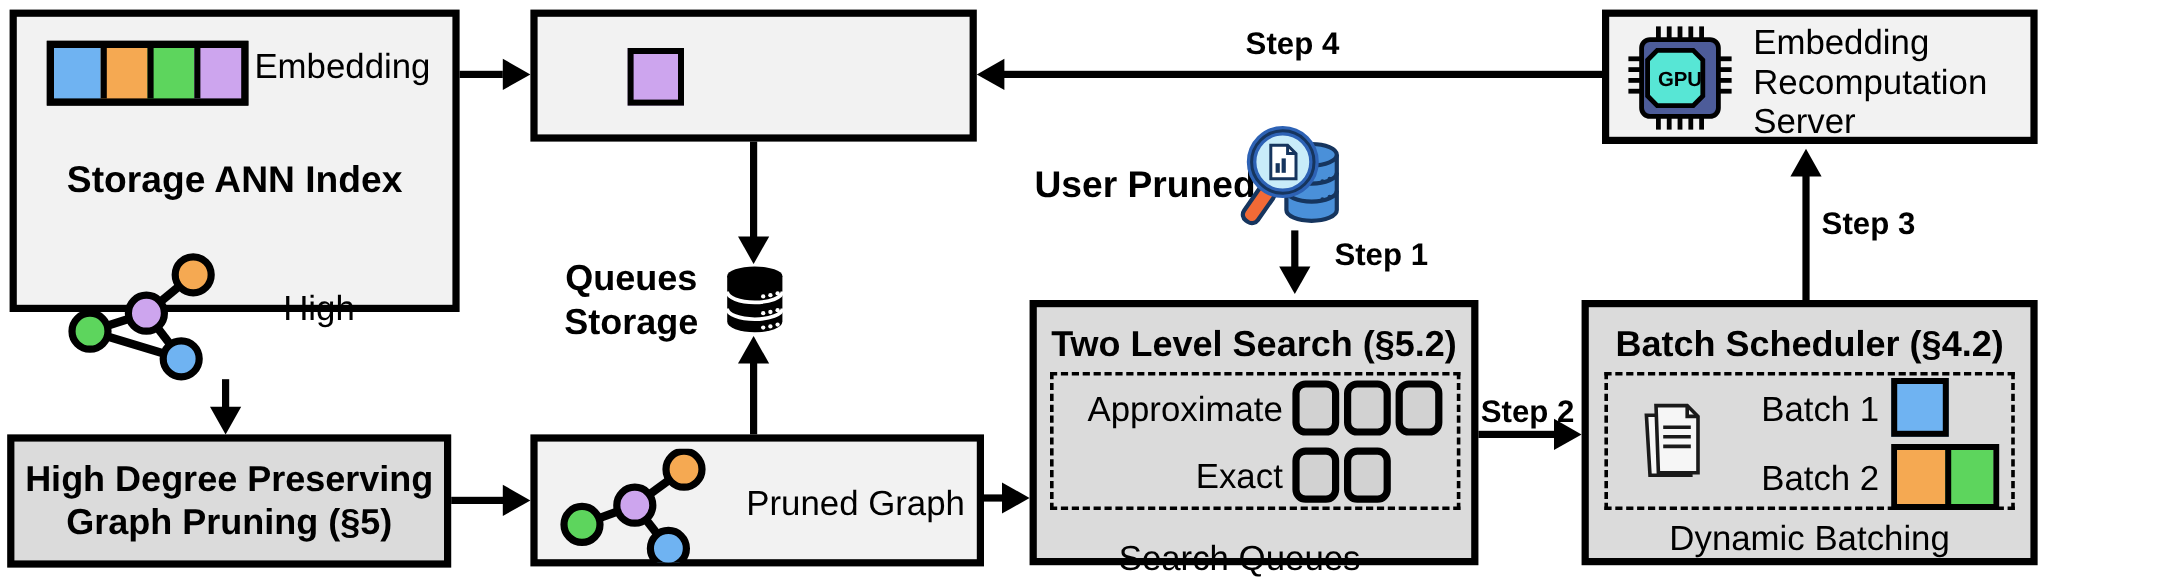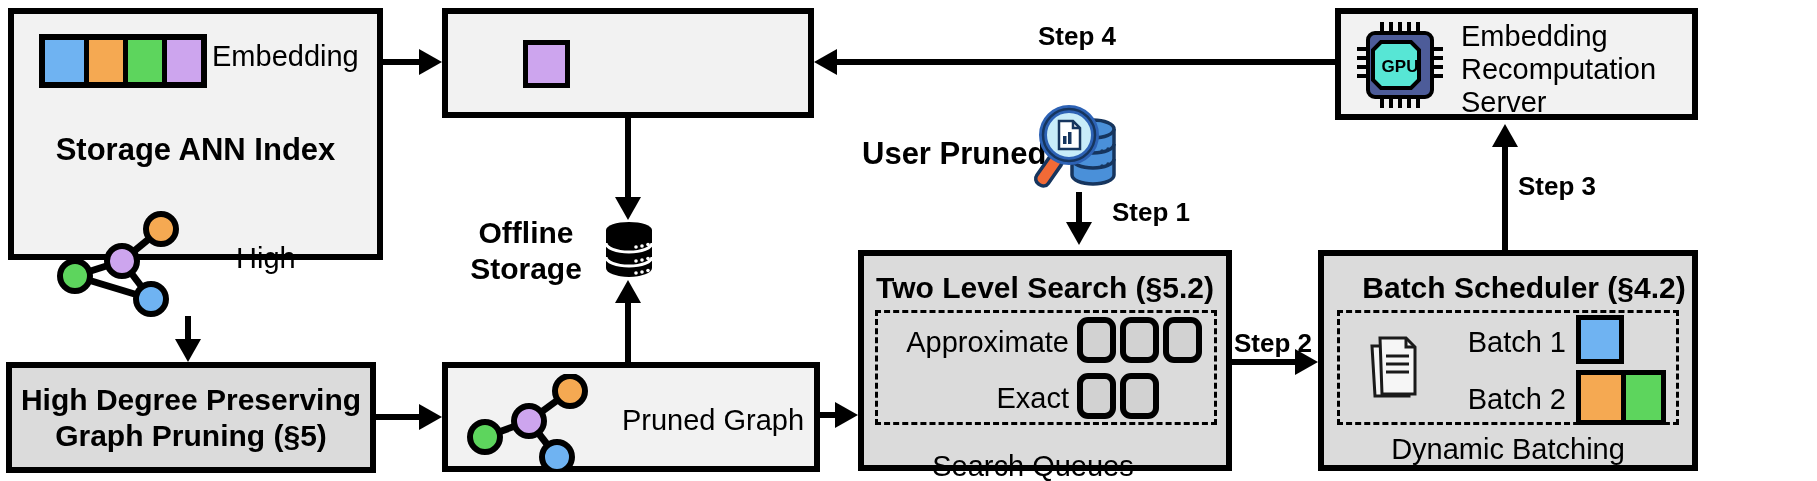--- a/index.html
+++ b/index.html
@@ -79,21 +79,21 @@
 
   <div class="box fill-dark" style="left:6px;top:362px;width:370px;height:111px;display:flex;flex-direction:column;justify-content:center;">
     <div class="t30 b center">High Degree Preserving</div>
     <div class="t30 b center">Graph Pruning (§5)</div>
   </div>
 
   <div class="box fill-light" style="left:442px;top:8px;width:372px;height:110px;">
     <div class="sq c-purple" style="left:75px;top:26px;width:47px;height:48px;"></div>
   </div>
 
-  <div class="lbl t30 b center" style="left:452px;top:215px;width:148px;">Offline Storage</div>
+  <div class="lbl t30 b center" style="left:452px;top:215px;width:148px;">Queues Storage</div>
   <svg style="position:absolute;left:604px;top:221px;" width="50" height="56" viewBox="0 0 50 56">
     <path d="M2 9 v38 a23 9 0 0 0 46 0 v-38" fill="#000"></path>
     <ellipse cx="25" cy="9" rx="23" ry="8" fill="#000"></ellipse>
     <path d="M2 22 a23 9 0 0 0 46 0" fill="none" stroke="#fff" stroke-width="3"></path>
     <path d="M2 36 a23 9 0 0 0 46 0" fill="none" stroke="#fff" stroke-width="3"></path>
     <g fill="#fff">
       <circle cx="32" cy="26" r="1.8"></circle>
         <circle cx="38" cy="25" r="1.8"></circle>
         <circle cx="44" cy="23.5" r="1.8"></circle>
       <circle cx="32" cy="40" r="1.8"></circle>
@@ -164,21 +164,21 @@
     </div>
     <div class="lbl t29 right" style="left:20px;top:126px;width:185px;">Exact</div>
     <div class="qrow" style="left:213px;top:117px;">
       <div class="qslot"></div>
       <div class="qslot"></div>
     </div>
     <div class="lbl t29 center" style="left:0;top:194px;width:338px;">Search Queues</div>
   </div>
 
   <div class="box fill-dark" style="left:1318px;top:250px;width:380px;height:221px;">
-    <div class="lbl t30 b center" style="left:16px;top:14px;width:368px;">Batch Scheduler (§4.2)</div>
+    <div class="lbl t30 b center" style="left:0;top:14px;width:368px;">Batch Scheduler (§4.2)</div>
     <div class="dashed" style="left:13px;top:54px;width:342px;height:115px;"></div>
     <svg style="position:absolute;left:42px;top:76px;" width="58" height="70" viewBox="0 0 58 70">
       <g fill="#f6f6f6" stroke="#1a1a1a" stroke-width="3">
         <path d="M6 14 l3 50 h34 l-2 -50 z"></path>
         <path d="M14 6 h26 l9 9 v47 h-33 z"></path>
         <path d="M40 6 v9 h9" fill="none"></path>
       </g>
       <g stroke="#1a1a1a" stroke-width="3">
         <line x1="20" y1="24" x2="43" y2="24"></line>
         <line x1="20" y1="32" x2="43" y2="32"></line>

